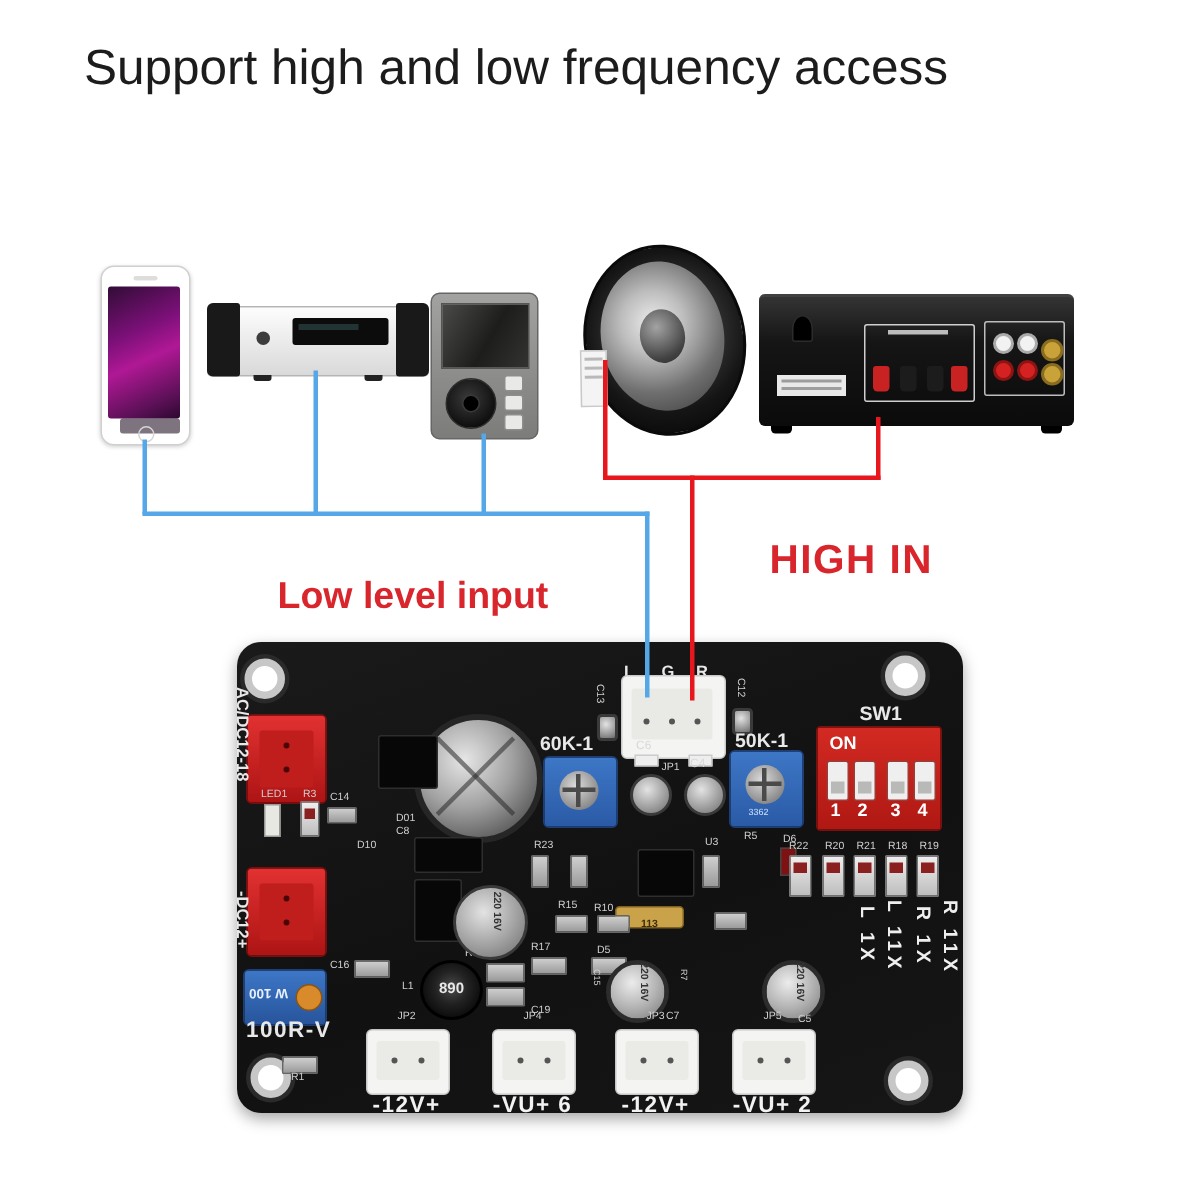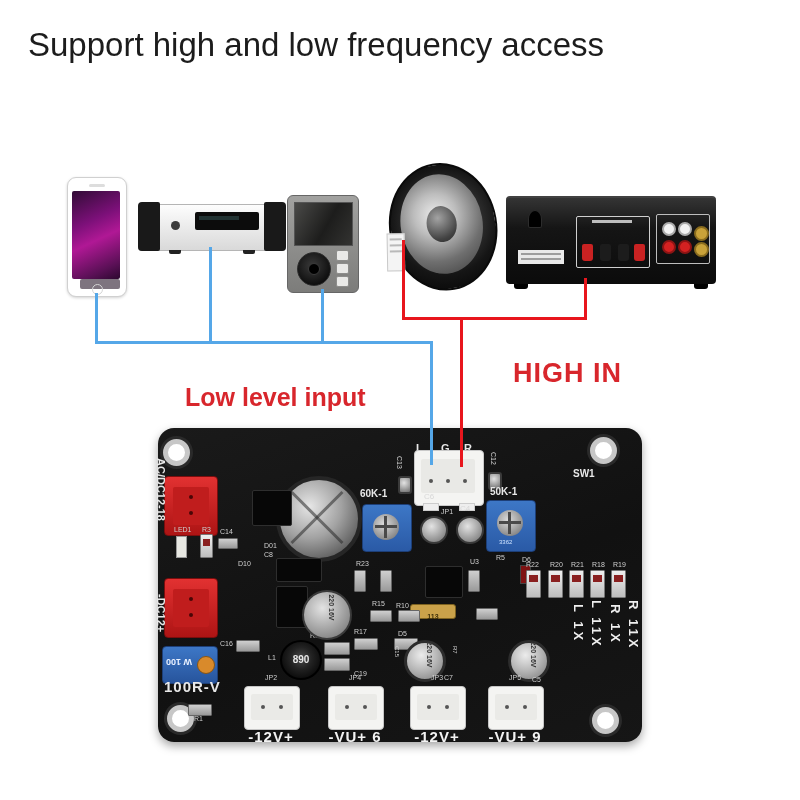--- a/index.html
+++ b/index.html
@@ -1,20 +1,20 @@
 <!DOCTYPE html>
 <html><head>
 <meta charset="utf-8">
 <style>
   html,body{margin:0;padding:0;background:#fff;}
   .canvas{position:relative;width:800px;height:800px;background:#ffffff;overflow:hidden;
           font-family:"Liberation Sans", sans-serif;}
   .abs{position:absolute;}
   
-  .page-title{left:0;top:26px;width:632px;text-align:center;font-size:33px;color:#1c1c1c;
+  .page-title{left:0;top:26px;width:632px;text-align:right;font-size:33px;color:#1c1c1c;
               font-weight:500;letter-spacing:0px;}
   
   .line{position:absolute;z-index:6;}
   .blue{background:#55a7e8;}
   .red{background:#e8161d;}
   
   .anno{position:absolute;color:#d8262c;font-weight:bold;z-index:7;}
   
   .phone{left:67px;top:177px;width:58px;height:118px;background:#fff;border:1px solid #d0d0d0;
          border-radius:9px;box-shadow:0 1px 3px rgba(0,0,0,.18);}
@@ -66,21 +66,21 @@
   .amp-foot{width:14px;height:5px;background:#000;bottom:-5px;border-radius:0 0 3px 3px;}
   
   .board{left:158px;top:428px;width:484px;height:314px;background:linear-gradient(160deg,#1a1a1a,#111 55%,#161616);
      border-radius:16px;box-shadow:0 4px 10px rgba(0,0,0,.35);z-index:2;}
   .hole{width:17px;height:17px;border-radius:50%;background:#fff;border:5px solid #c7c7c7;box-shadow:0 0 0 3px #2a2a2a;}
   .model{left:118px;top:2px;width:190px;color:#fff;font-size:27px;font-weight:bold;letter-spacing:1px;}
   .wlbl{color:#e8e8e8;font-weight:bold;}
   .t7{font-size:7px;color:#cfcfcf;}
   .t8{font-size:8px;color:#d8d8d8;}
   .t11{font-size:11px;}
-  .t13{font-size:10px;}
+  .t13{font-size:13px;}
   .t15{font-size:15px;}
   .vtext{writing-mode:vertical-rl;text-orientation:mixed;}
   .jp1{left:256px;top:22px;width:68px;height:54px;background:#f4f4f2;border:1px solid #c9c9c9;border-radius:4px;}
   .jp1-in{left:6px;top:8px;width:54px;height:34px;background:#e9e9e6;border-radius:2px;}
   .pin{width:4px;height:4px;background:#555;border-radius:50%;}
   .jp1-tab{width:14px;height:6px;background:#eee;border:1px solid #ccc;top:52px;}
   .smdcap{background:radial-gradient(circle at 40% 35%,#e3e3e3,#8f8f8f 70%,#6a6a6a);border-radius:50%;border:2px solid #3a3a3a;}
   .bigcap{left:118px;top:48px;width:78px;height:78px;border-radius:50%;border:4px solid #262626;
      background:radial-gradient(circle at 38% 34%,#e6e6e6,#a2a2a2 45%,#5c5c5c 80%,#383838);}
   .xline{width:72px;height:3px;background:rgba(40,40,40,.55);left:1px;top:36px;}
@@ -240,20 +240,39 @@
       <div class="abs trim-screw"></div>
       <div class="abs trim-cross-a"></div>
       <div class="abs trim-cross-b"></div>
       <span class="abs" style="left:12px;top:38px;font-size:6px;color:#cfe3ff;">3362</span>
     </div>
     <span class="abs t7" style="left:338px;top:126px;">R5</span>
     <span class="abs t7" style="left:364px;top:128px;">D6</span>
     <div class="abs" style="left:362px;top:137px;width:9px;height:17px;background:#7e1212;border:1px solid #444;"></div>
 
     <span class="abs wlbl t13" style="left:415px;top:40px;">SW1</span>
+    <div class="abs dip">
+      <span class="abs dip-on">ON</span>
+      <div class="abs sw" style="left:6px;">
+          <i></i>
+        </div>
+      <div class="abs sw" style="left:24px;">
+          <i></i>
+        </div>
+      <div class="abs sw" style="left:46px;">
+          <i></i>
+        </div>
+      <div class="abs sw" style="left:64px;">
+          <i></i>
+        </div>
+      <span class="abs dip-num" style="left:4px;">1</span>
+      <span class="abs dip-num" style="left:22px;">2</span>
+      <span class="abs dip-num" style="left:44px;">3</span>
+      <span class="abs dip-num" style="left:62px;">4</span>
+    </div>
 
     <span class="abs t8" style="left:266px;top:64px;">C6</span>
     <span class="abs t8" style="left:302px;top:76px;">C4</span>
     <div class="abs smdcap" style="left:262px;top:88px;width:24px;height:24px;"></div>
     <div class="abs smdcap" style="left:298px;top:88px;width:24px;height:24px;"></div>
 
     <div class="abs redconn" style="left:6px;top:48px;">
       <div class="abs redconn-in"></div>
       <div class="abs pin" style="left:24px;top:18px;background:#4a0606;"></div>
       <div class="abs pin" style="left:24px;top:34px;background:#4a0606;"></div>
@@ -381,16 +400,16 @@
       <div class="abs pin" style="left:34px;top:18px;"></div>
     </div>
     <div class="abs jpval" style="left:244px;">-12V+</div>
 
     <span class="abs t7 jplbl" style="left:330px;">JP5</span>
     <div class="abs jpx" style="left:330px;">
       <div class="abs jpx-in"></div>
       <div class="abs pin" style="left:16px;top:18px;"></div>
       <div class="abs pin" style="left:34px;top:18px;"></div>
     </div>
-    <div class="abs jpval" style="left:322px;">-VU+ 9</div>
+    <div class="abs jpval" style="left:322px;">-VU+ 2</div>
   </div>
 
 </div>
 
 </body></html>

